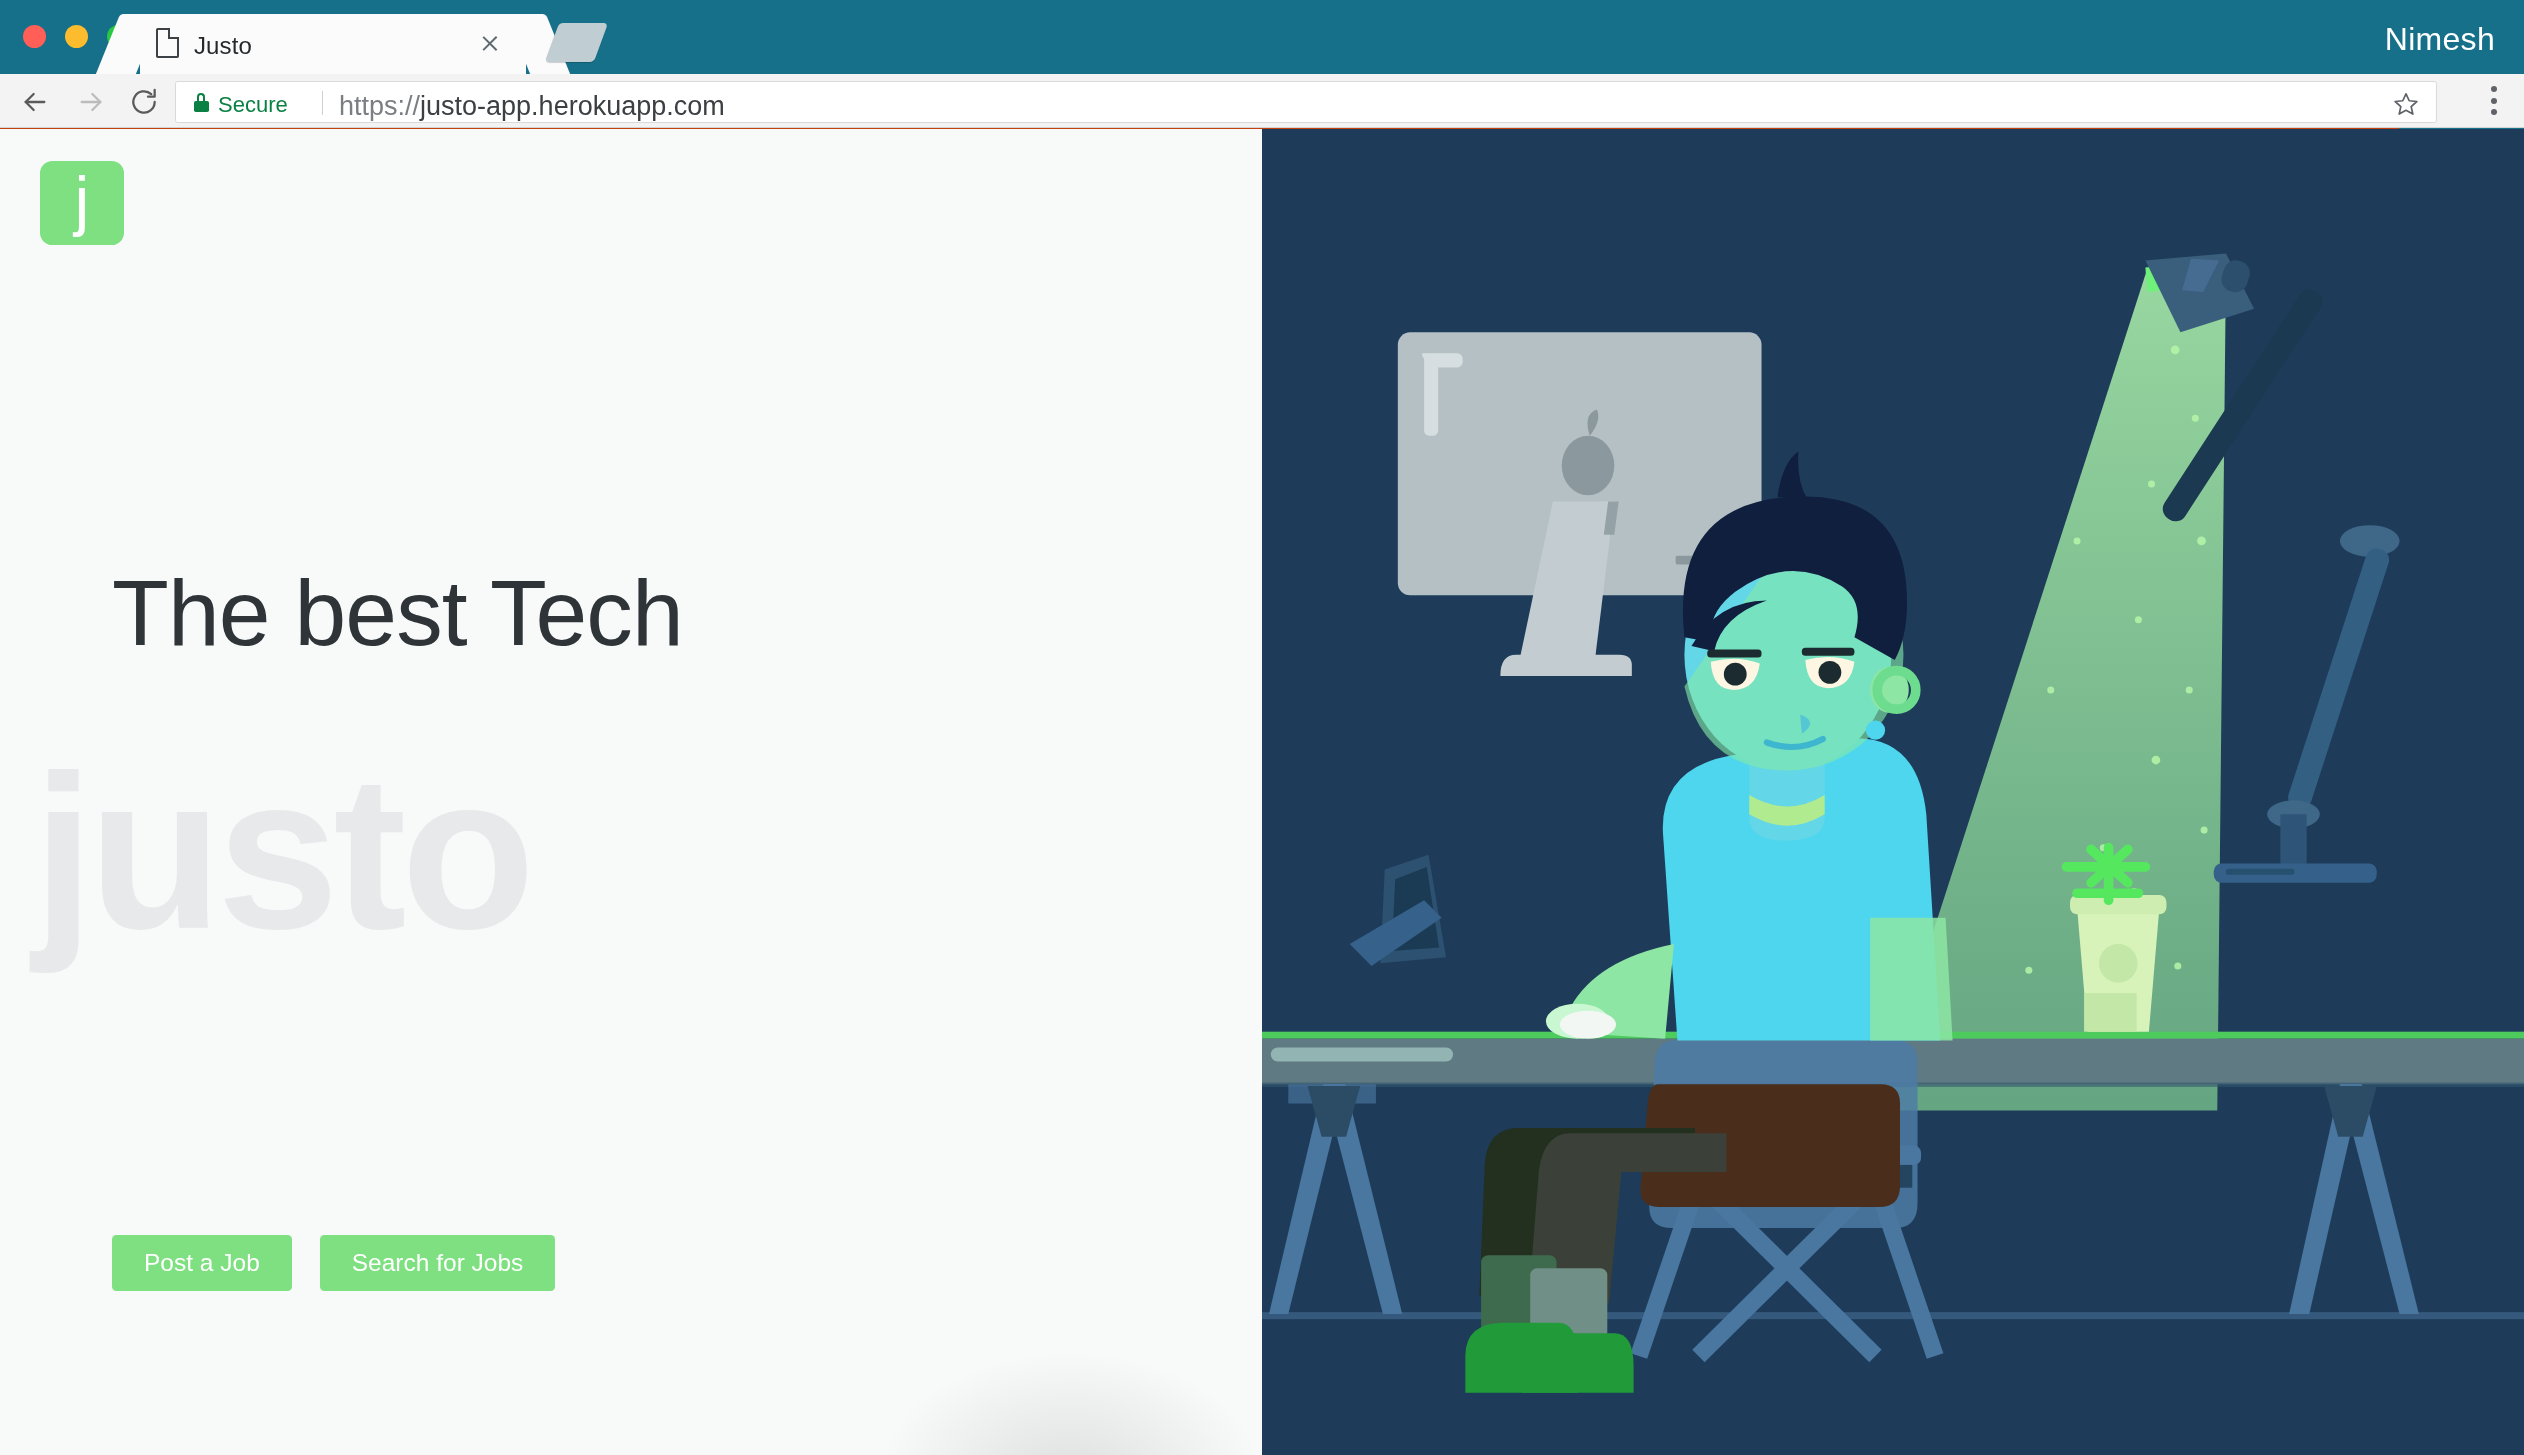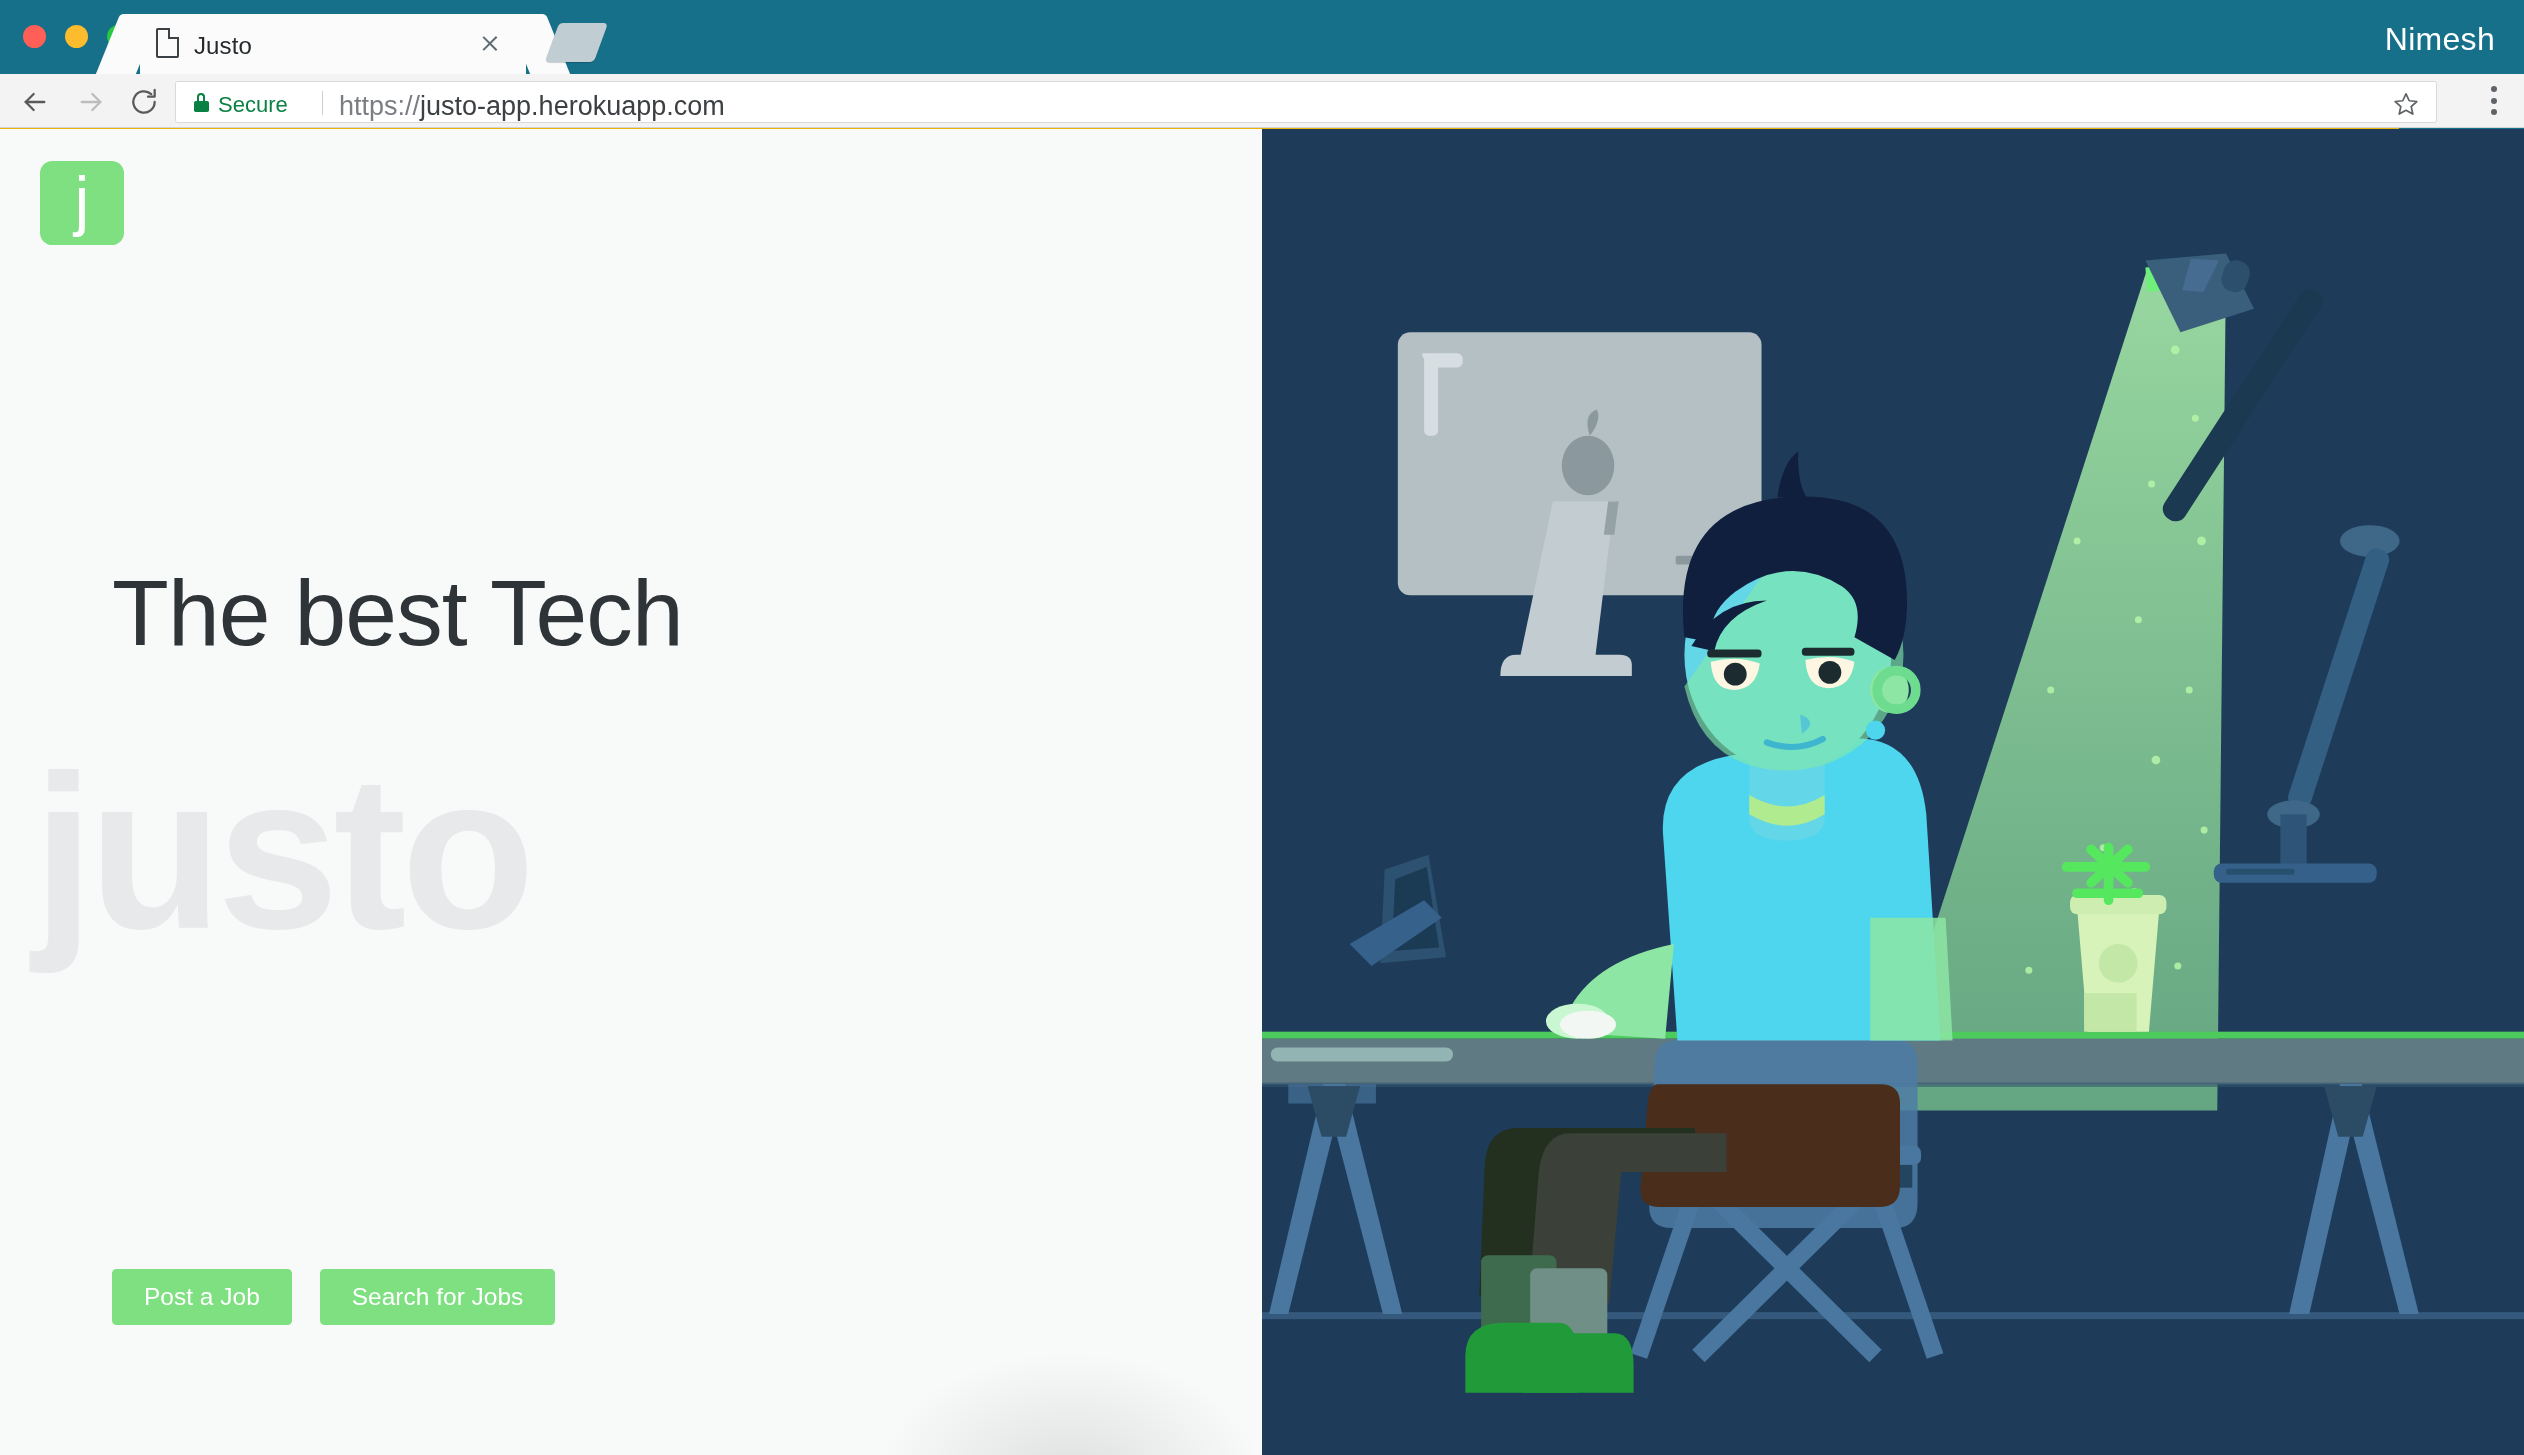--- a/index.html
+++ b/index.html
@@ -7,21 +7,21 @@
     width:2525px; height:1455px;
     overflow:hidden;
     background:#167089;
     font-family:"Liberation Sans", sans-serif;
   }
 
   
   .browser-window {
     position:relative;
     width:2399px; height:1455px;
-    background:#eab308;
+    background:#c2410c;
   }
 
   
   .tabstrip {
     position:absolute; top:0; left:0;
     width:2525px; height:74px;
     background:#167089;
   }
   .traffic-lights {
     position:absolute; left:23px; top:24.5px;
@@ -201,21 +201,21 @@
     position:absolute; left:112px; top:395px;
     width:1052px;
     font-size:93px; font-weight:300;
     line-height:1.92;
     color:#2f3438;
     letter-spacing:-0.9px;
   }
   .hero-heading .ln { display:block; }
 
   .hero-actions {
-    position:absolute; left:112px; top:1140px;
+    position:absolute; left:112px; top:1106px;
     display:flex; gap:28px;
   }
   .btn {
     display:inline-flex; align-items:center; justify-content:center;
     height:56px; padding:0 32px;
     background:#7ee081;
     color:#ffffff;
     font-size:24.5px; font-weight:400;
     border:none; border-radius:4.4px;
     cursor:pointer;

